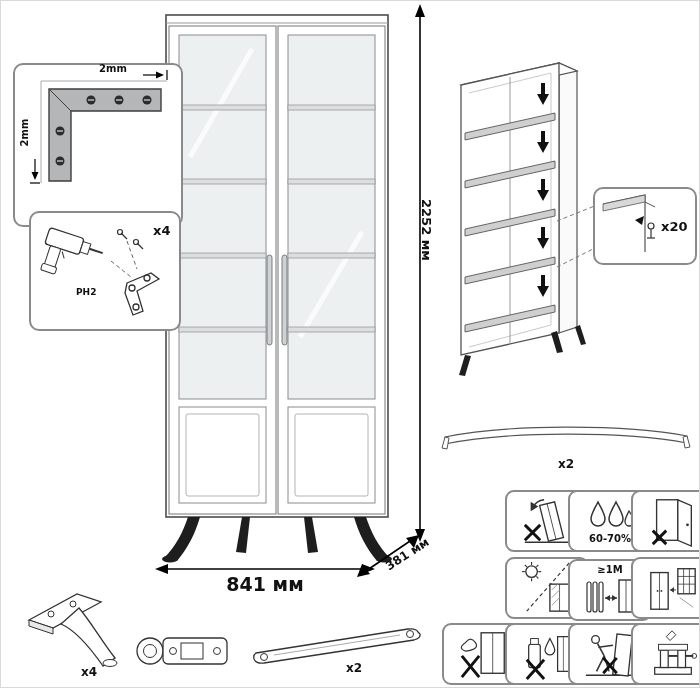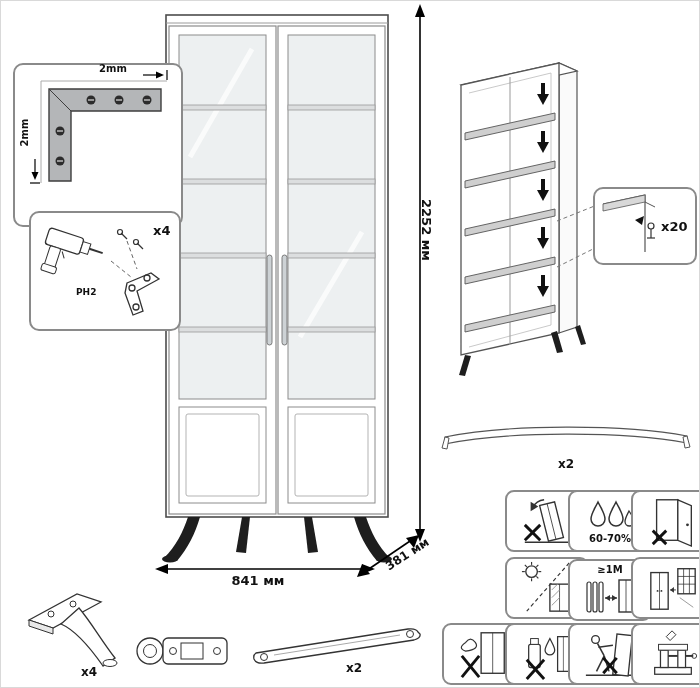--- a/index.html
+++ b/index.html
@@ -64,21 +64,21 @@
   </div>
   <div class="abs vlbl" style="left:418px; top:198px; font-size:13px;">2252 мм</div>
 
   <div class="abs" style="left:152px; top:558px;">
     <svg width="224" height="20" viewBox="0 0 224 20">
       <line x1="8" y1="10" x2="216" y2="10" stroke="#000" stroke-width="1.6"></line>
       <polygon points="2,10 15,5 15,15" fill="#000"></polygon>
       <polygon points="222,10 209,5 209,15" fill="#000"></polygon>
     </svg>
   </div>
-  <div class="abs lbl" style="left:197px; top:572px; width:120px; text-align:center; font-size:13px;">841 мм</div>
+  <div class="abs lbl" style="left:204px; top:572px; width:120px; text-align:center; font-size:19px;">841 мм</div>
 
   <div class="abs" style="left:352px; top:528px;">
     <svg width="70" height="52" viewBox="0 0 70 52">
       <line x1="10" y1="44" x2="60" y2="10" stroke="#000" stroke-width="1.6"></line>
       <polygon points="4,48 17,45 9,35" fill="#000"></polygon>
       <polygon points="66,6 53,9 61,19" fill="#000"></polygon>
     </svg>
   </div>
   <div class="abs lbl" style="left:382px; top:546px; font-size:12px; transform:rotate(-33deg);">381 мм</div>
 

